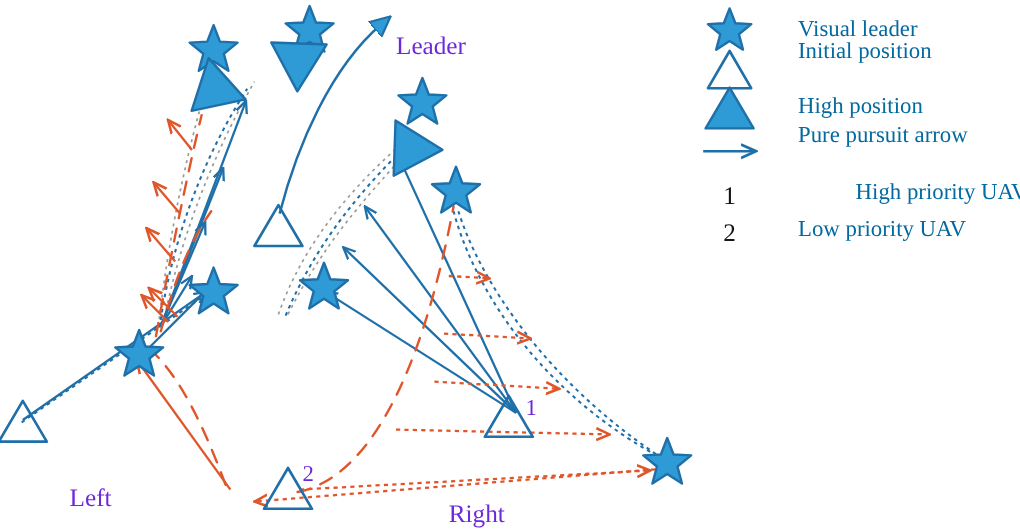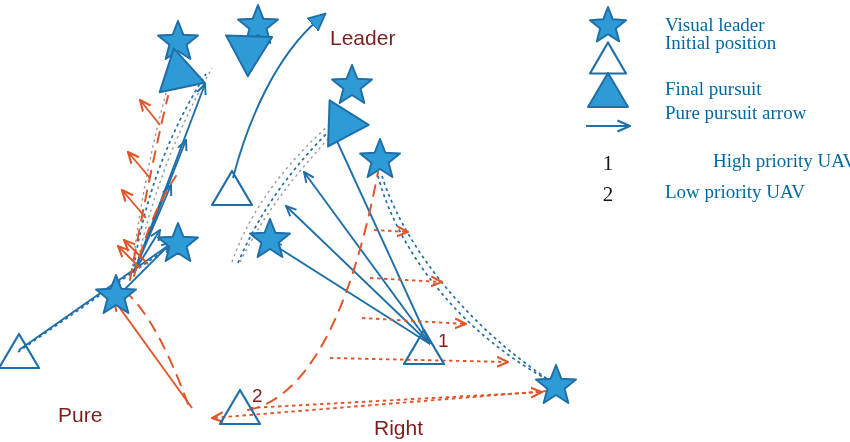--- a/index.html
+++ b/index.html
@@ -1,20 +1,20 @@
 <!DOCTYPE html>
 <html><head>
 <meta charset="utf-8">
 <style>
   html,body{margin:0;padding:0;background:#ffffff;}
   body{width:850px;height:442px;position:relative;overflow:hidden;
        font-family:"Liberation Serif", serif;}
   #stage{position:absolute;left:0;top:0;width:850px;height:442px;}
   svg.layer{position:absolute;left:0;top:0;width:850px;height:442px;}
-  .lbl{position:absolute;font-family:Liberation Sans, sans-serif;color:#7f1d1d;
+  .lbl{position:absolute;font-family:Liberation Serif, serif;color:#6d28d9;
        white-space:nowrap;}
   .scene-label{font-size:21px;}
   .idx-label{font-size:19px;}
   .legend-text{position:absolute;left:665px;font-size:19px;
        font-family:"Liberation Serif", serif;color:#0369a1;white-space:nowrap;}
 </style>
 </head>
 <body>
 
 <div id="stage">
@@ -127,29 +127,29 @@
         <polygon points="608,42.5 626,73.5 590,73.5" fill="none" stroke="#1F6FA8" stroke-width="2.2" stroke-linejoin="round"></polygon>
         <polygon points="608,73 628,107 588,107" fill="#2E9BD6" stroke="#1F6FA8" stroke-width="2" stroke-linejoin="round"></polygon>
         <line x1="586" y1="126" x2="630" y2="126" stroke="#1F6FA8" stroke-width="2" marker-end="url(#ah-blue)"></line>
         <text x="608" y="170" text-anchor="middle" font-family="&quot;Liberation Serif&quot;, serif" font-size="21" fill="#151515">1</text>
         <text x="608" y="201" text-anchor="middle" font-family="&quot;Liberation Serif&quot;, serif" font-size="21" fill="#151515">2</text>
       </g>
   </svg>
 
   <div id="scene-label-layer">
       <div class="lbl scene-label" style="left: 330px; top: 26px;">Leader</div>
-      <div class="lbl scene-label" style="left: 58px; top: 403px;">Pure</div>
+      <div class="lbl scene-label" style="left: 58px; top: 403px;">Left</div>
       <div class="lbl scene-label" style="left: 374px; top: 416px;">Right</div>
     </div>
   <div id="index-label-layer">
       <div class="lbl idx-label" style="left: 438px; top: 330px;">1</div>
       <div class="lbl idx-label" style="left: 252px; top: 385px;">2</div>
     </div>
   <div id="legend-text-layer">
       <div class="legend-text" style="top: 14px;">Visual leader</div>
       <div class="legend-text" style="top: 32px;">Initial position</div>
-      <div class="legend-text" style="top: 78px;">Final pursuit</div>
+      <div class="legend-text" style="top: 78px;">High position</div>
       <div class="legend-text" style="top: 102px;">Pure pursuit arrow</div>
       <div class="legend-text" style="top: 150px; margin-left: 48px;">High priority UAV</div>
       <div class="legend-text" style="top: 181px; font-family: Liberation Serif, serif;">Low priority UAV</div>
     </div>
 
 </div>
 
 </body></html>

